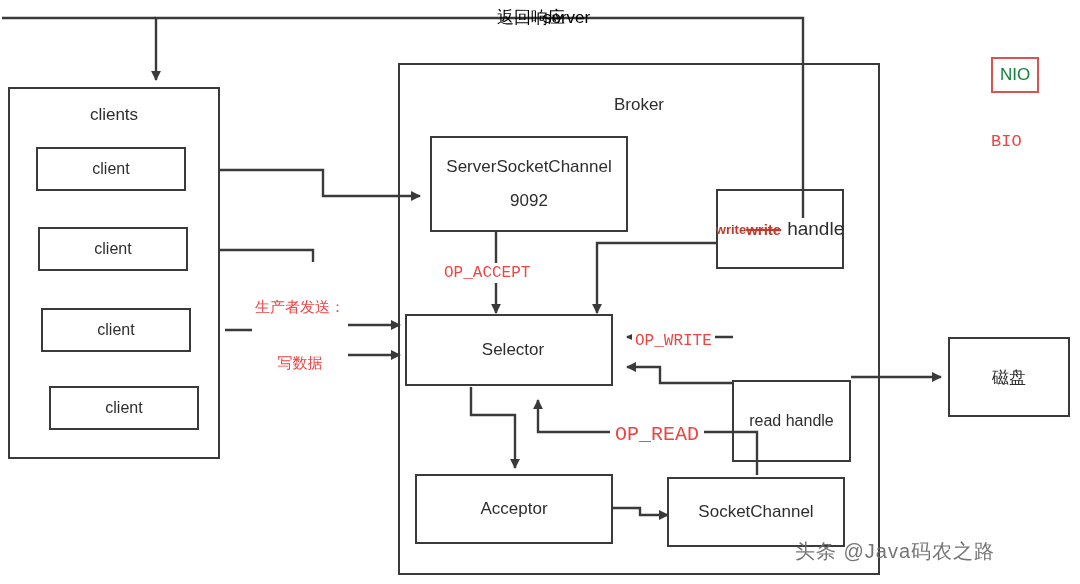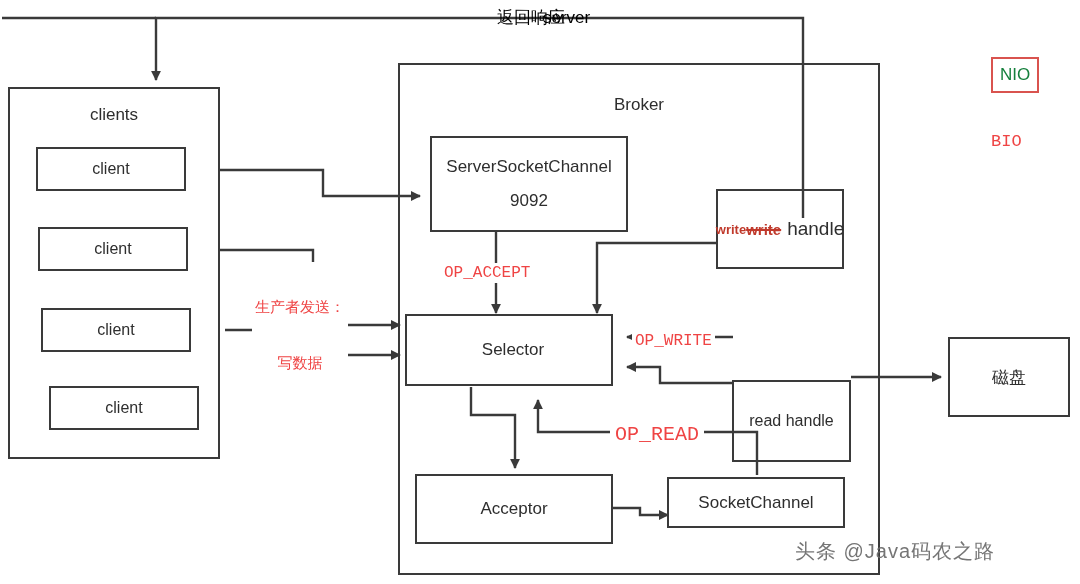--- a/index.html
+++ b/index.html
@@ -204,21 +204,21 @@
   </div>
 
   <div class="box" style="left:948px; top:337px; width:122px; height:80px; font-size:17px;text-align:right;">
     <span>磁盘</span>
   </div>
 
   <div class="box" style="left:415px; top:474px; width:198px; height:70px; font-size:17px;">
     <span>Acceptor</span>
   </div>
 
-  <div class="box" style="left:667px; top:477px; width:178px; height:51px; font-size:17px;">
+  <div class="box" style="left:667px; top:477px; width:178px; height:70px; font-size:17px;">
     <span>SocketChannel</span>
   </div>
 
   <div class="lbl" style="left:440px; top:263px; font-size:16px; background:#fff; padding:0 4px;">OP_ACCEPT</div>
 
   <div class="lbl" style="left:632px; top:331px; font-size:16px; background:#fff; padding:0 3px;">OP_WRITE</div>
 
   <div class="lbl" style="left:578px; top:422px; font-size:20px; background:#fff; padding:0 5px;margin-left:32px;">OP_READ</div>
 
   <div class="lbl center-lbl" style="left:252px; top:262px; font-size:15px; background:#fff; padding:0 3px;">

